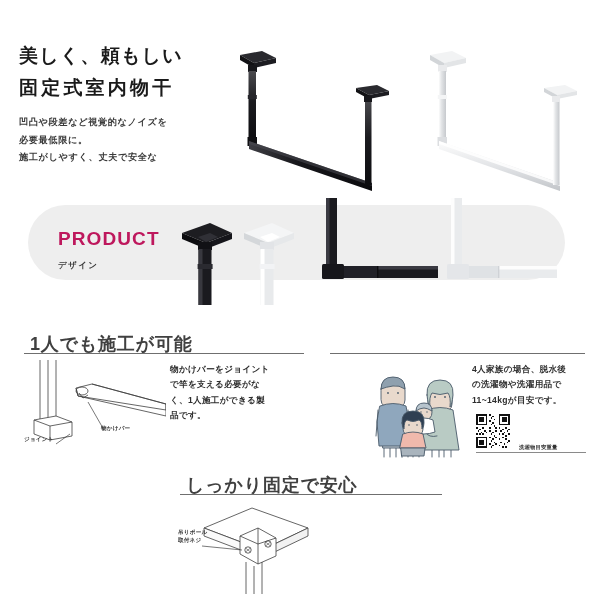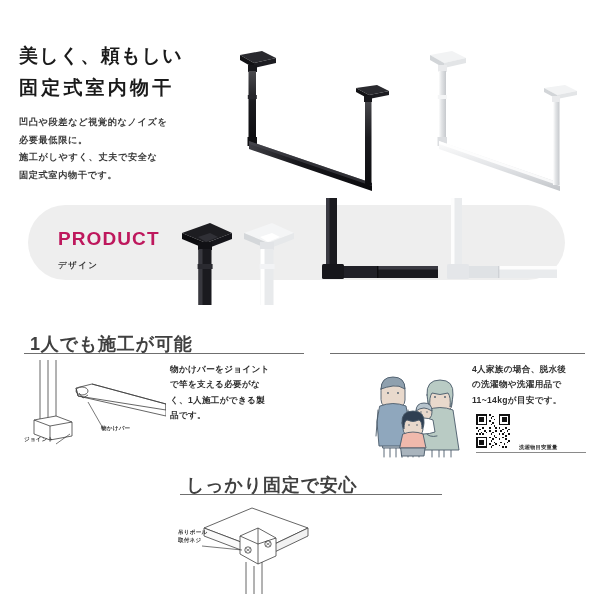--- a/index.html
+++ b/index.html
@@ -84,21 +84,20 @@
 
     <div class="hero-title">
       <span>美しく、頼もしい</span>
       <span class="l2">固定式室内物干</span>
     </div>
 
     <div class="hero-body">
       <span>凹凸や段差など視覚的なノイズを</span>
       <span>必要最低限に。</span>
       <span>施工がしやすく、丈夫で安全な</span>
-      <span>固定式室内物干です。</span>
     </div>
 
     <div class="photo" style="left:232px;top:8px;">
       <svg width="190" height="165" viewBox="0 0 190 165">
         <defs>
           <linearGradient id="blkBar" x1="0" y1="0" x2="0" y2="1">
             <stop offset="0%" stop-color="#4a4a4e"></stop>
             <stop offset="45%" stop-color="#1b1b1f"></stop>
             <stop offset="100%" stop-color="#0d0d10"></stop>
           </linearGradient>

